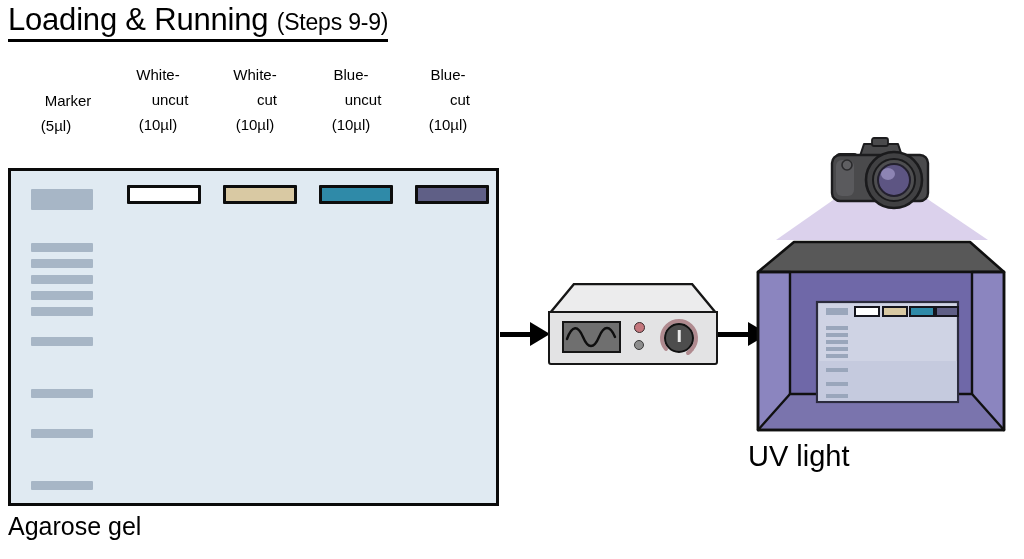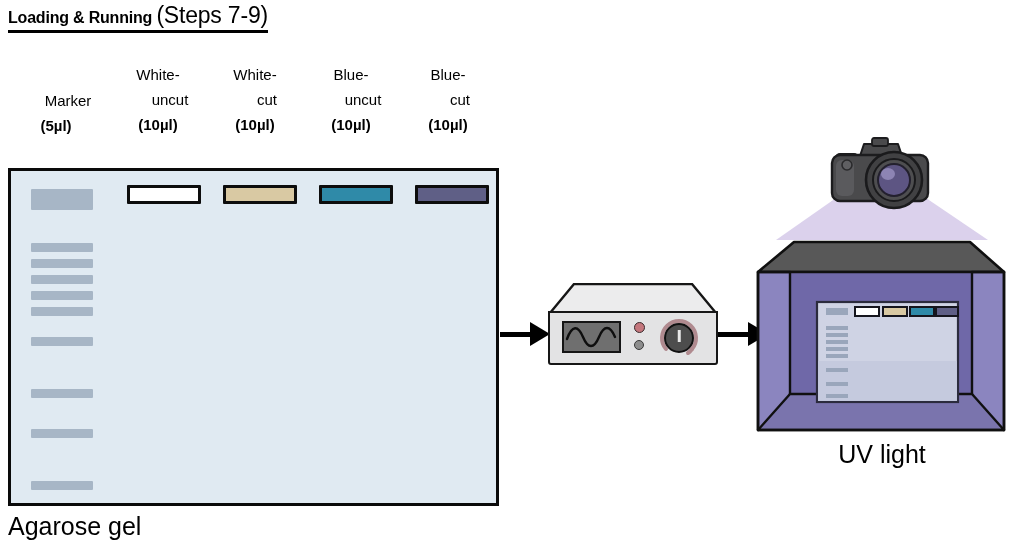--- a/index.html
+++ b/index.html
@@ -13,35 +13,35 @@
   }
   .stage{position:absolute;left:0;top:0;width:1024px;height:559px;}
 
   
   #title-block{
     position:absolute;left:8px;top:2px;
     border-bottom:3px solid #000;
     padding-bottom:1px;
     white-space:nowrap;
   }
-  #title-main{font-size:16px;font-weight:bold;letter-spacing:-0.2px;}
+  #title-main{font-size:31px;font-weight:normal;letter-spacing:-0.2px;}
   #title-sub{font-size:23px;font-weight:normal;letter-spacing:-0.2px;}
 
   
   .lane-label{
     position:absolute;
     text-align:center;
     font-size:15px;
     line-height:25px;
     white-space:nowrap;
     color:#000;
   }
   .lane-label .l1{display:block;}
   .lane-label .l2{display:block;margin-left:24px;}
-  .lane-label .l3{display:block;font-weight:bold;}
+  .lane-label .l3{display:block;}
 
   
   #agarose-gel{
     position:absolute;left:8px;top:168px;
     width:491px;height:338px;
     background:#e0eaf2;
     border:3px solid #0a0a0a;
     box-sizing:border-box;
   }
   .ladder-band{
@@ -111,30 +111,30 @@
   }
   #ps-caption{
     position:absolute;left:520px;top:374px;width:226px;
     text-align:center;font-size:25px;
   }
 
   
   #uv-assembly{position:absolute;left:748px;top:130px;width:268px;height:320px;}
   #uv-caption{
     position:absolute;left:748px;top:440px;width:268px;
-    text-align:center;font-size:25px;
+    text-align:left;font-size:29px;
   }
 </style>
 </head>
 <body>
 
 <div class="stage">
 
   <div id="title-block">
-    <span id="title-main">Loading &amp; Running </span><span id="title-sub">(Steps 7-9)</span>
+    <span id="title-main">Loading &amp; Running </span><span id="title-sub">(Steps 9-9)</span>
   </div>
 
   <div class="lane-label" id="lbl-0" style="left:0px;top:88px;width:112px;">
     <span class="l2">Marker</span>
     <span class="l3">(5µl)</span>
   </div>
 
   <div class="lane-label" id="lbl-1" style="left:106px;top:62px;width:104px;">
     <span class="l1">White-</span>
     <span class="l2">uncut</span>

